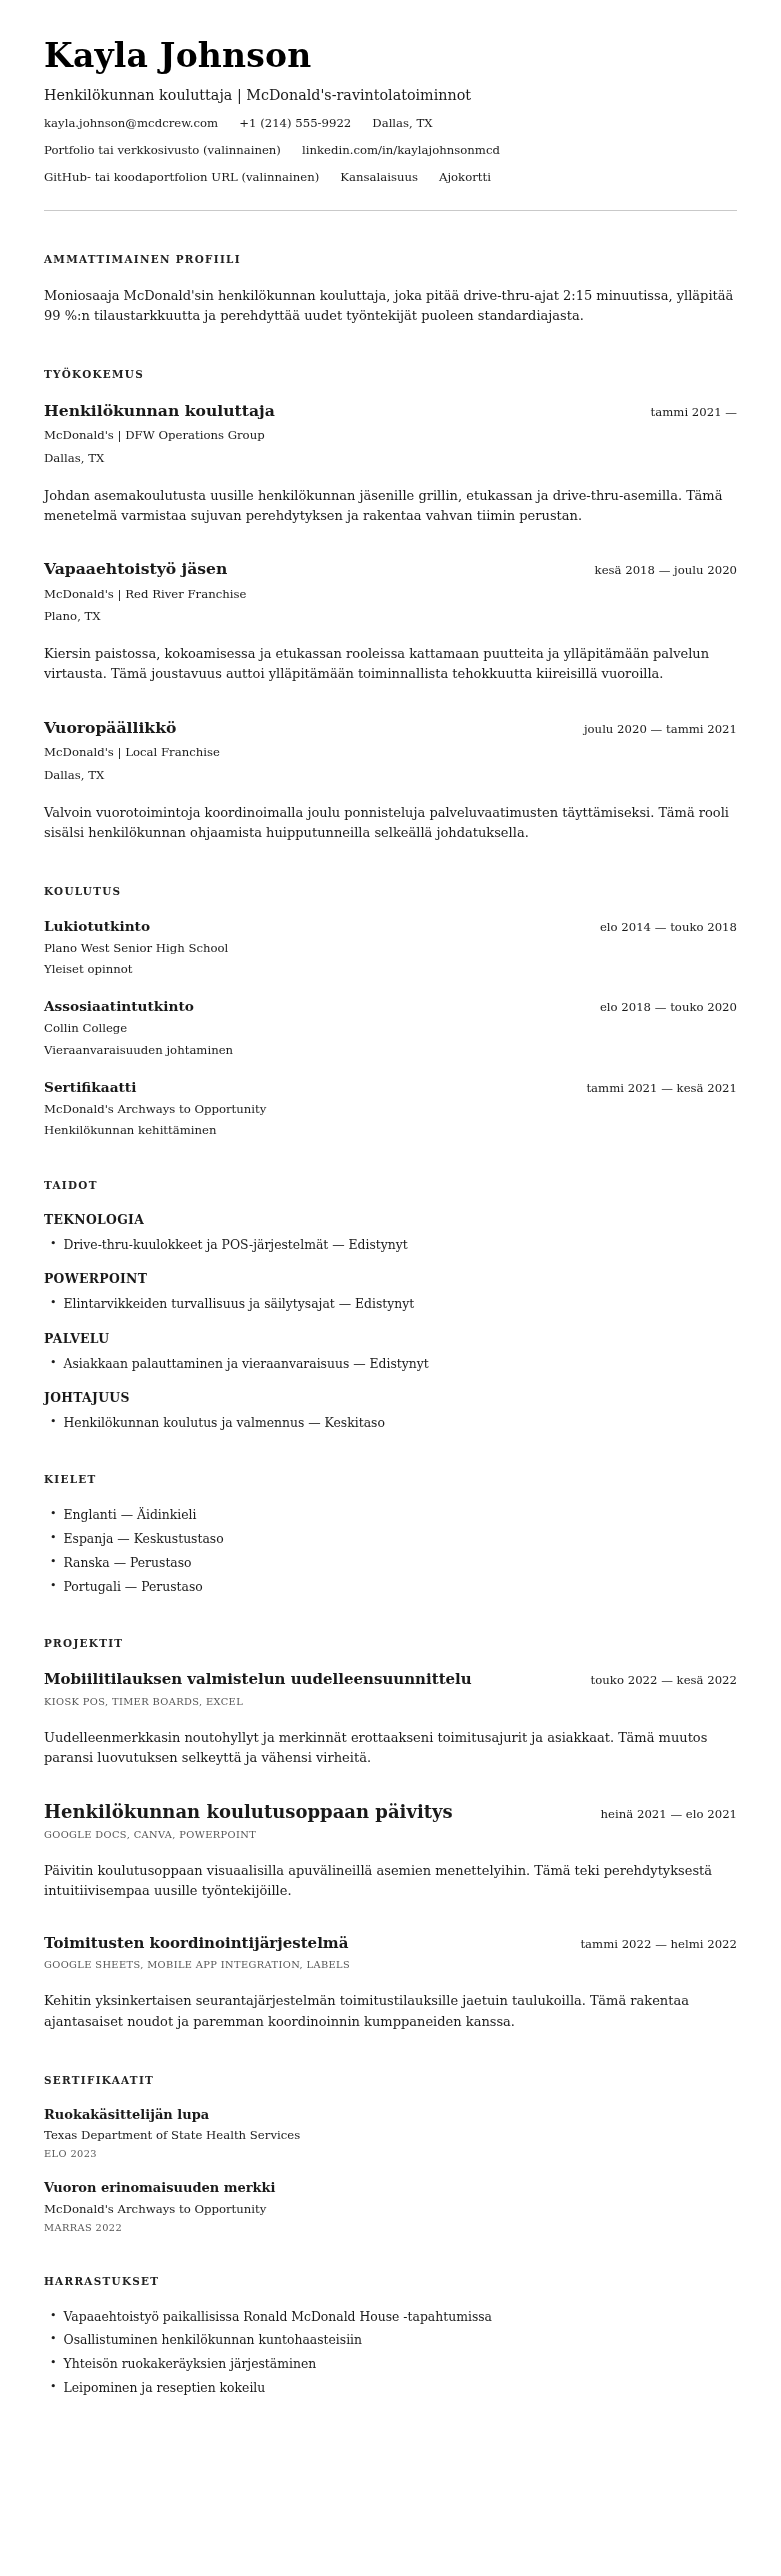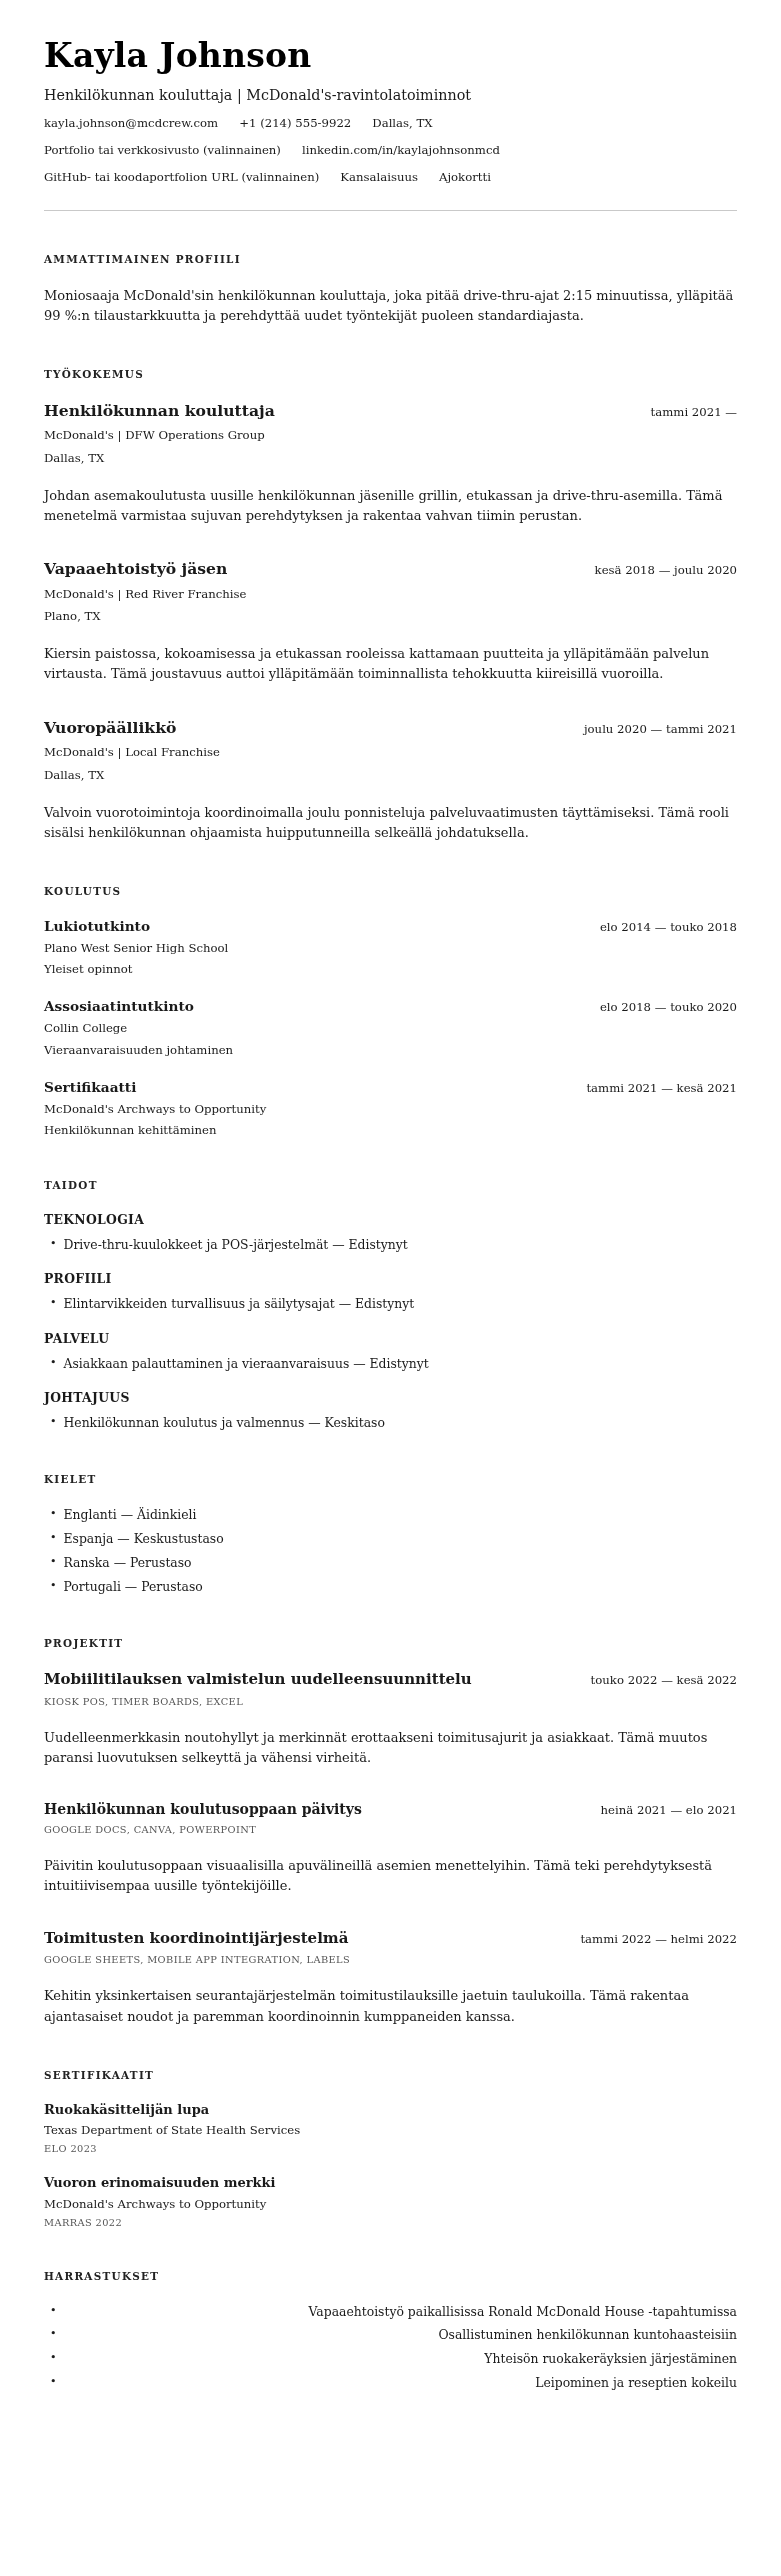--- a/index.html
+++ b/index.html
@@ -148,21 +148,21 @@
     <h2 class="section-heading">TAIDOT</h2>
 
     <div class="skill-group">
       <div class="skill-category">TEKNOLOGIA</div>
       <ul class="bullet-list">
         <li>Drive-thru-kuulokkeet ja POS-järjestelmät — Edistynyt</li>
       </ul>
     </div>
 
     <div class="skill-group">
-      <div class="skill-category">PROFIILI</div>
+      <div class="skill-category">POWERPOINT</div>
       <ul class="bullet-list">
         <li>Elintarvikkeiden turvallisuus ja säilytysajat — Edistynyt</li>
       </ul>
     </div>
 
     <div class="skill-group">
       <div class="skill-category">PALVELU</div>
       <ul class="bullet-list">
         <li>Asiakkaan palauttaminen ja vieraanvaraisuus — Edistynyt</li>
       </ul>
@@ -193,21 +193,21 @@
       <div class="entry-head">
         <span class="entry-title" style="font-size:15px;">Mobiilitilauksen valmistelun uudelleensuunnittelu</span>
         <span class="entry-dates">touko 2022 — kesä 2022</span>
       </div>
       <div class="project-stack">KIOSK POS, TIMER BOARDS, EXCEL</div>
       <p class="entry-desc">Uudelleenmerkkasin noutohyllyt ja merkinnät erottaakseni toimitusajurit ja asiakkaat. Tämä muutos paransi luovutuksen selkeyttä ja vähensi virheitä.</p>
     </div>
 
     <div class="entry">
       <div class="entry-head">
-        <span class="entry-title" style="font-size:14px;text-align:right;">Henkilökunnan koulutusoppaan päivitys</span>
+        <span class="entry-title" style="font-size:18px;text-align:right;">Henkilökunnan koulutusoppaan päivitys</span>
         <span class="entry-dates">heinä 2021 — elo 2021</span>
       </div>
       <div class="project-stack">GOOGLE DOCS, CANVA, POWERPOINT</div>
       <p class="entry-desc">Päivitin koulutusoppaan visuaalisilla apuvälineillä asemien menettelyihin. Tämä teki perehdytyksestä intuitiivisempaa uusille työntekijöille.</p>
     </div>
 
     <div class="entry">
       <div class="entry-head">
         <span class="entry-title" style="font-size:15px;">Toimitusten koordinointijärjestelmä</span>
         <span class="entry-dates">tammi 2022 — helmi 2022</span>
@@ -228,21 +228,21 @@
 
     <div class="cert-item">
       <div class="cert-name">Vuoron erinomaisuuden merkki</div>
       <div class="cert-issuer">McDonald's Archways to Opportunity</div>
       <div class="cert-date">MARRAS 2022</div>
     </div>
   </section>
 
   <section class="section">
     <h2 class="section-heading">HARRASTUKSET</h2>
-    <ul class="bullet-list" style="margin-top:0;text-align:right;">
+    <ul class="bullet-list" style="margin-top:0;">
       <li>Vapaaehtoistyö paikallisissa Ronald McDonald House -tapahtumissa</li>
       <li>Osallistuminen henkilökunnan kuntohaasteisiin</li>
       <li>Yhteisön ruokakeräyksien järjestäminen</li>
       <li>Leipominen ja reseptien kokeilu</li>
     </ul>
   </section>
 
 </div>
 
 

